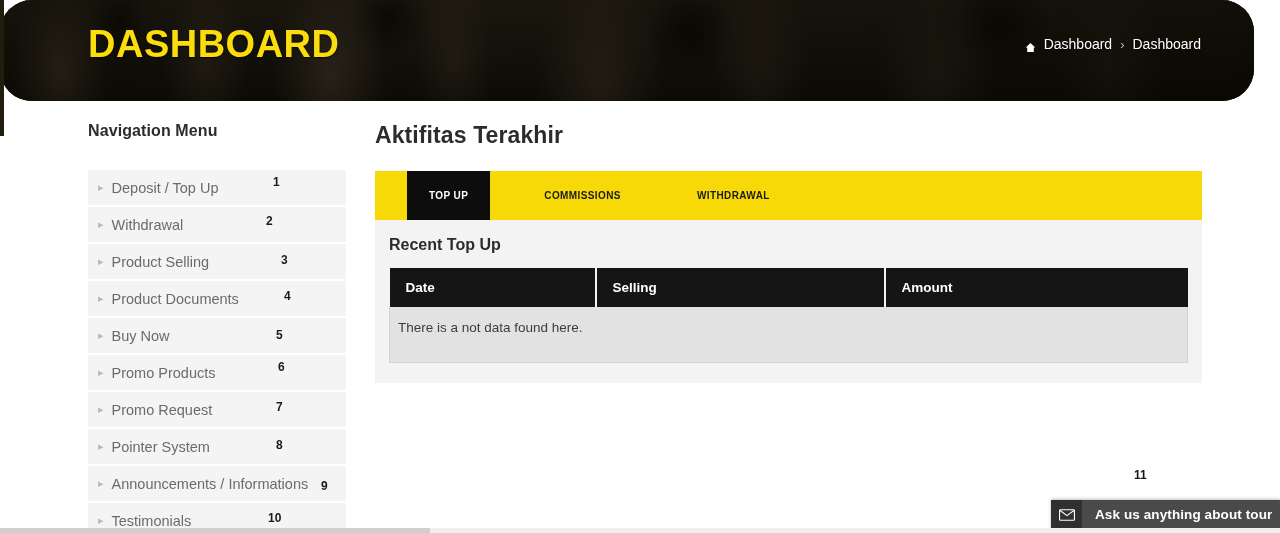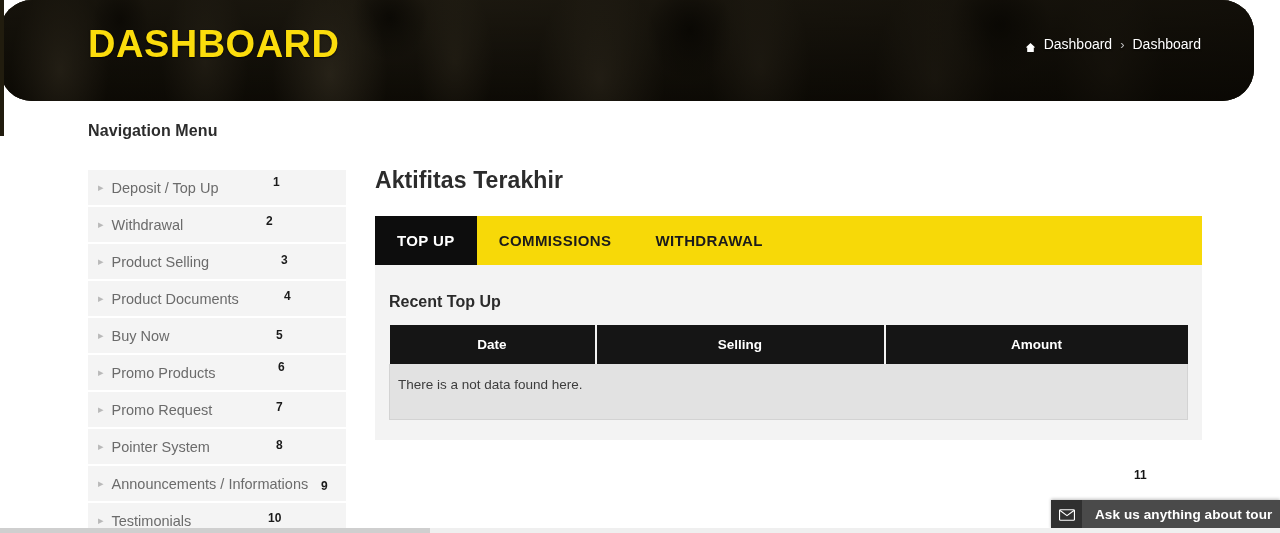--- a/index.html
+++ b/index.html
@@ -90,43 +90,43 @@
   .nav-label { font-size: 14.5px; color: #6b6b6b; white-space: nowrap; }
   .nav-badge {
     position: absolute;
     font-size: 12px; font-weight: bold; color: #1a1a1a;
   }
 
   
   .main { position: absolute; left: 375px; top: 122px; width: 827px; }
   .main-title {
     font-size: 23px; font-weight: bold; color: #2c2c2c;
-    margin-bottom: 22px; letter-spacing: .1px; margin-top: 45px;
+    margin-bottom: 22px; letter-spacing: .1px;
   }
   .tabbar {
     display: flex; height: 49px; background: #f7d908; align-items: stretch;
   }
   .tab {
     display: flex; align-items: center;
     padding: 0 22px;
-    font-size: 15px; font-weight: bold; letter-spacing: .4px;
-    color: #1b1b1b; cursor: pointer;
+    font-size: 10px; font-weight: bold; letter-spacing: .4px;
+    color: #1b1b1b; cursor: pointer; margin-left: 32px;
   }
   .tab.active { background: #0d0d0d; color: #ffffff; }
 
   .panel { background: #f3f3f3; padding: 16px 14px 20px 14px; }
   .panel-title {
     font-size: 16px; font-weight: bold; color: #2b2b2b;
-    margin: 12px 0 14px 0;
+    margin: 0 0 14px 0;
   }
   .table { width: 799px; border-collapse: collapse; }
   .table thead th {
     background: #151515; color: #ffffff;
     font-size: 13.5px; font-weight: bold;
-    text-align: center; padding: 12px 16px;
+    text-align: left; padding: 12px 16px;
     border-right: 2px solid #f3f3f3;
     height: 38px;
   }
   .table thead th:last-child { border-right: none; }
   .table td.empty {
     background: #e2e2e2; color: #3d3d3d;
     font-size: 13.5px; padding: 13px 8px 27px 8px;
     border: 1px solid #d3d3d3; border-top: none;
   }
 

